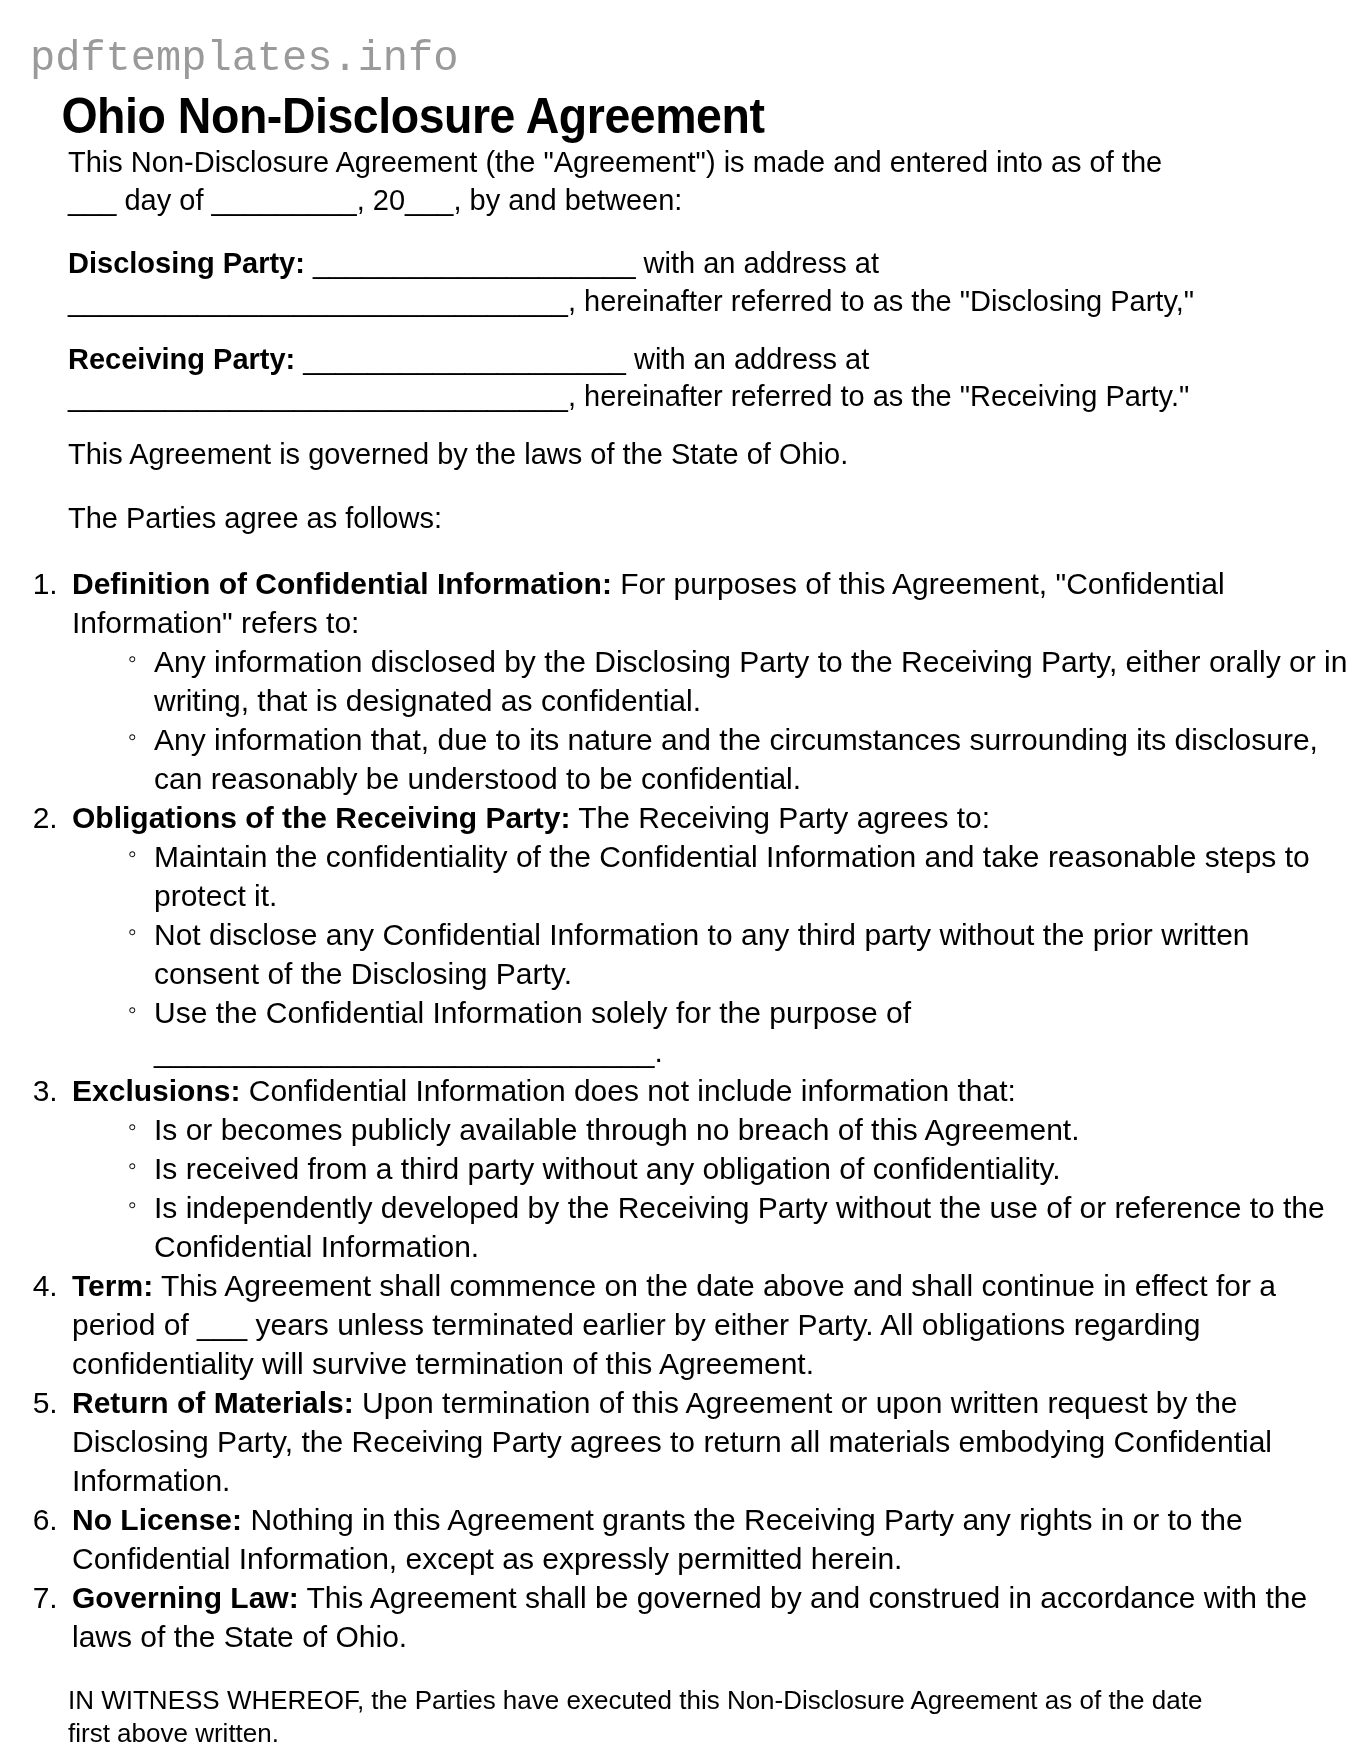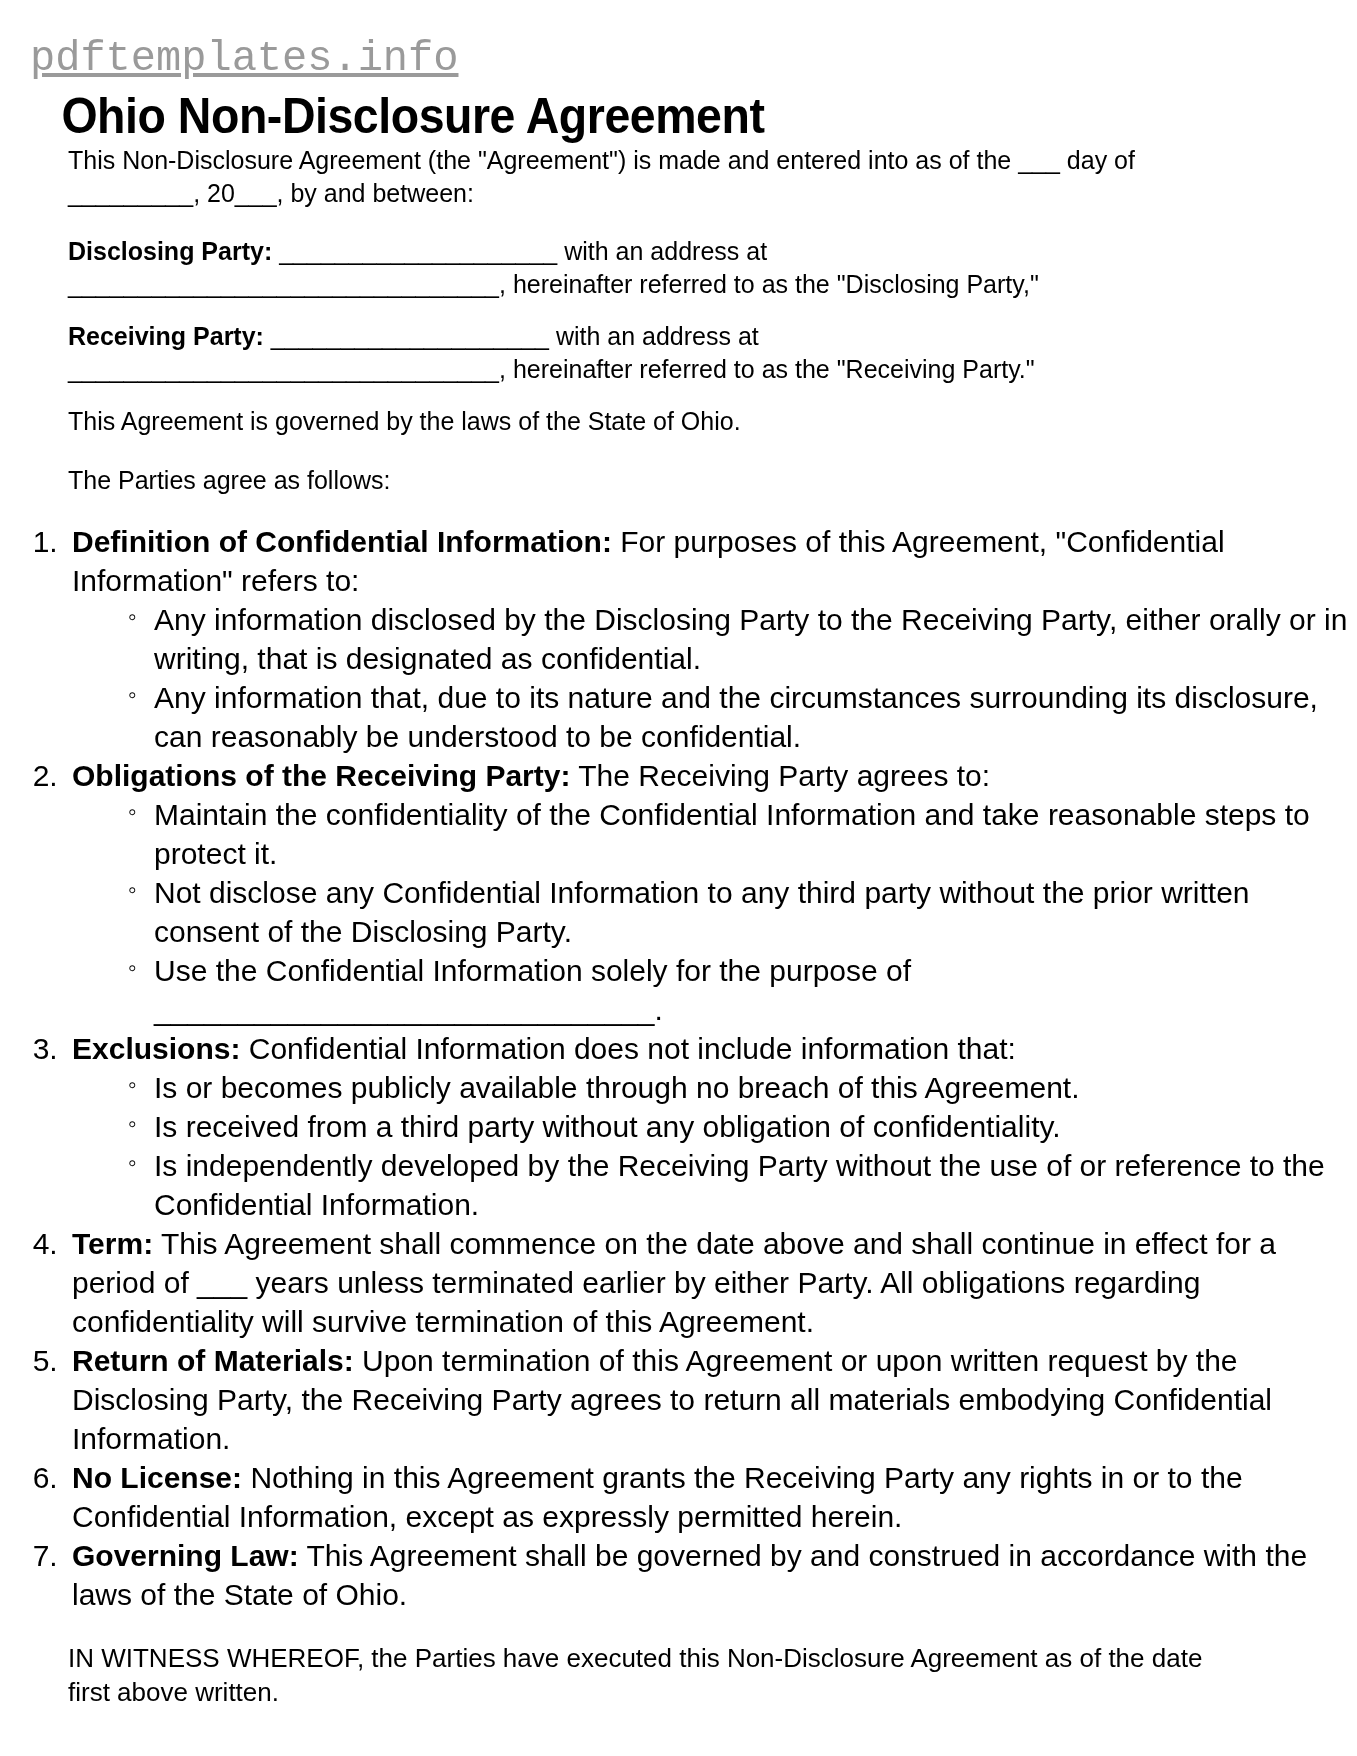--- a/index.html
+++ b/index.html
@@ -22,36 +22,35 @@
   }
   .watermark {
     font-family: "Liberation Mono", "DejaVu Sans Mono", monospace;
     font-size: 42px;
     color: #9a9a9a;
     letter-spacing: 0px;
     line-height: 1.0;
     margin: 0;
     padding: 38px 0 0 30px;
     white-space: nowrap;
-    text-decoration: underline;
   }
   .doc-title {
     font-family: "Liberation Sans Narrow", "Liberation Sans", sans-serif;
     font-size: 50px;
     font-weight: bold;
     letter-spacing: -0.5px;
     margin: 8px 0 0 0;
     padding: 0 0 0 66px;
     line-height: 1.12;
     transform: scaleX(0.93);
     transform-origin: left center;
   }
   .body {
     padding: 0 140px 0 68px;
-    font-size: 25px;
+    font-size: 29px;
     line-height: 1.30;
   }
   p.para {
     margin: 0 0 26px 0;
   }
   p.para.tight {
     margin-bottom: 20px;
   }
   .first-para {
     margin-top: 42px;

